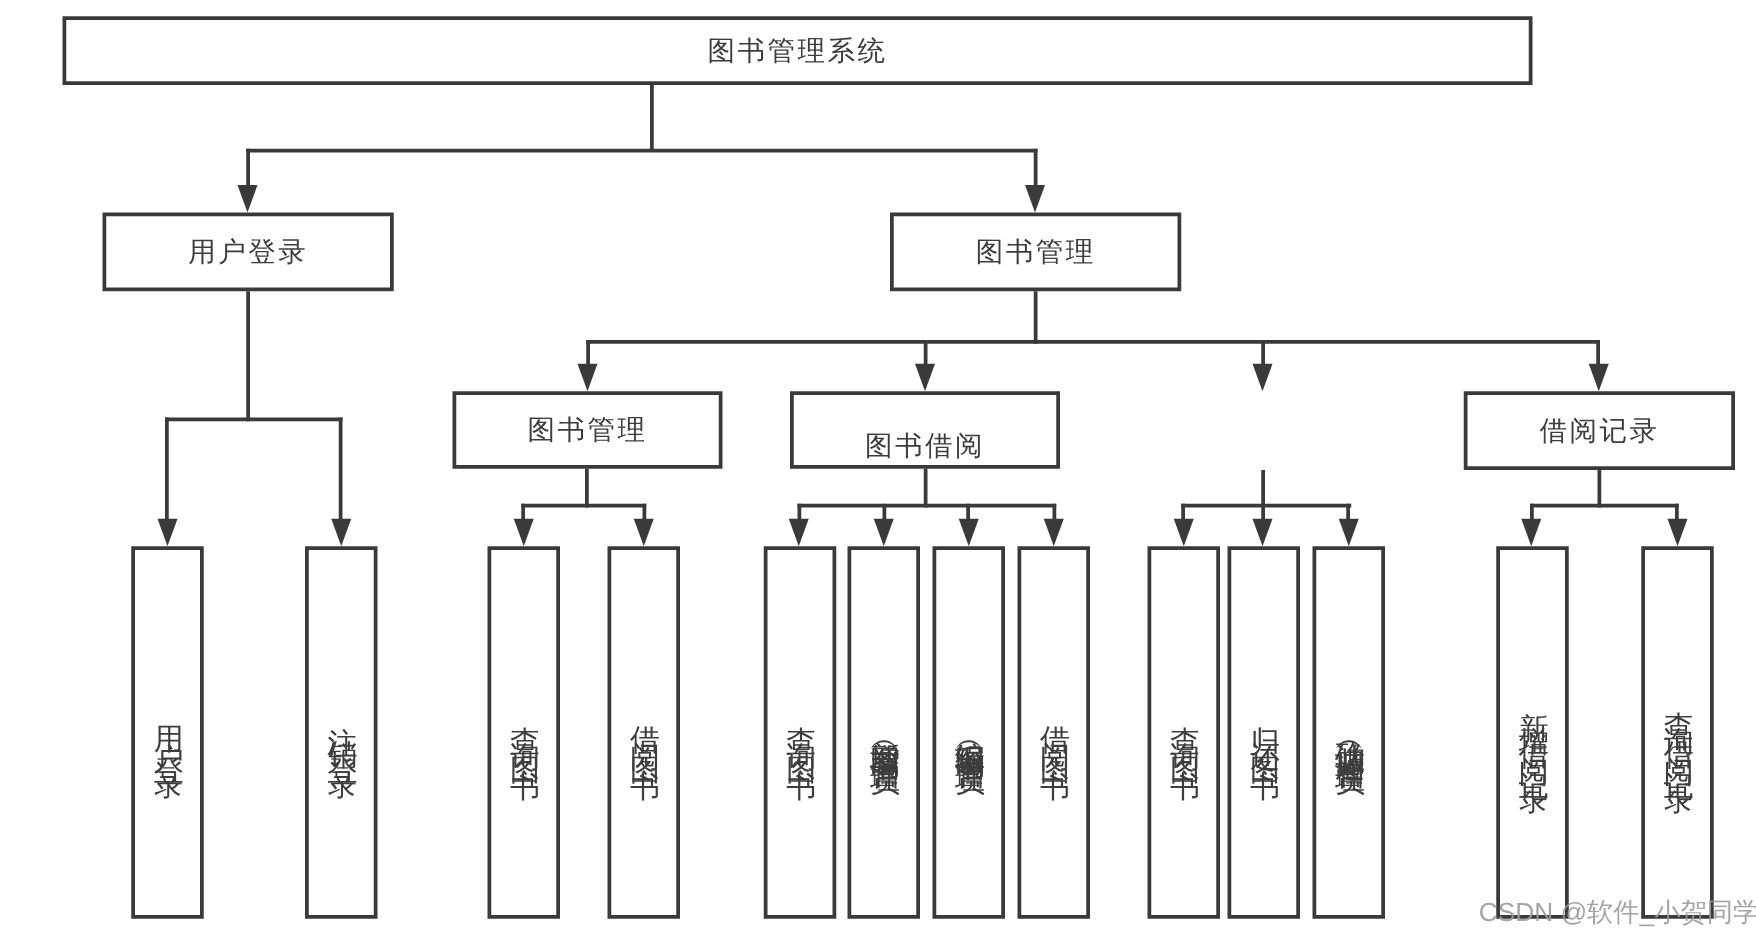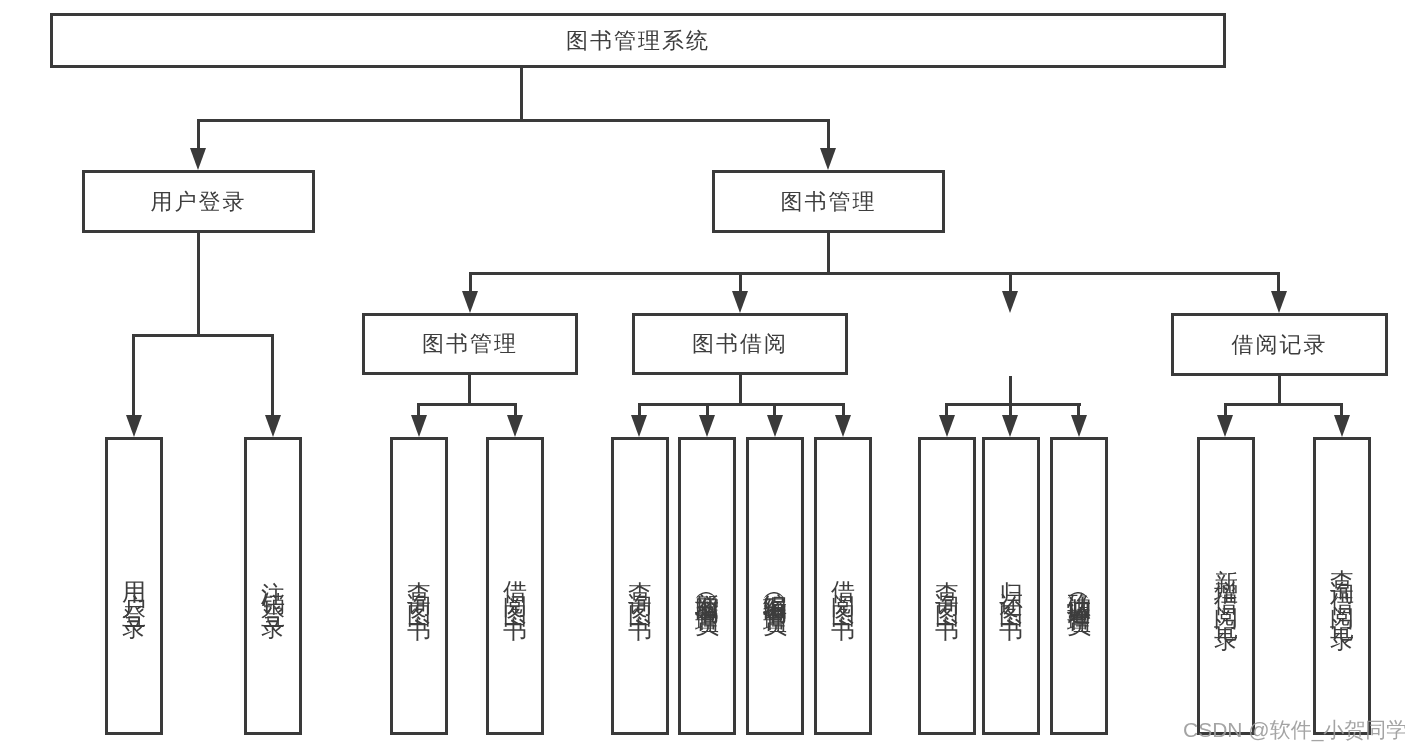--- a/index.html
+++ b/index.html
@@ -83,21 +83,21 @@
   <div class="vline" style="left:739px;top:272px;height:21px;"></div>
   <div class="arrow" style="left:732px;top:291px;"></div>
   <div class="vline" style="left:1009px;top:272px;height:21px;"></div>
   <div class="arrow" style="left:1002px;top:291px;"></div>
   <div class="vline" style="left:1277px;top:272px;height:21px;"></div>
   <div class="arrow" style="left:1271px;top:291px;"></div>
 
   <div class="hbox" style="left:362px;top:313px;width:216px;height:62px;">
     <span>图书管理</span>
   </div>
-  <div class="hbox" style="left:632px;top:313px;width:216px;height:62px;">
+  <div class="hbox" style="left:632px;top:313px;width:216px;height:62px;align-items:flex-end;">
     <span>图书借阅</span>
   </div>
   <div class="hbox" style="left:1171px;top:313px;width:217px;height:63px;text-align:right;">
     <span>借阅记录</span>
   </div>
 
   <div class="vline" style="left:468px;top:375px;height:31px;"></div>
   <div class="hline" style="left:417px;top:403px;width:100px;"></div>
   <div class="vline" style="left:417px;top:403px;height:14px;"></div>
   <div class="arrow" style="left:411px;top:415px;"></div>

